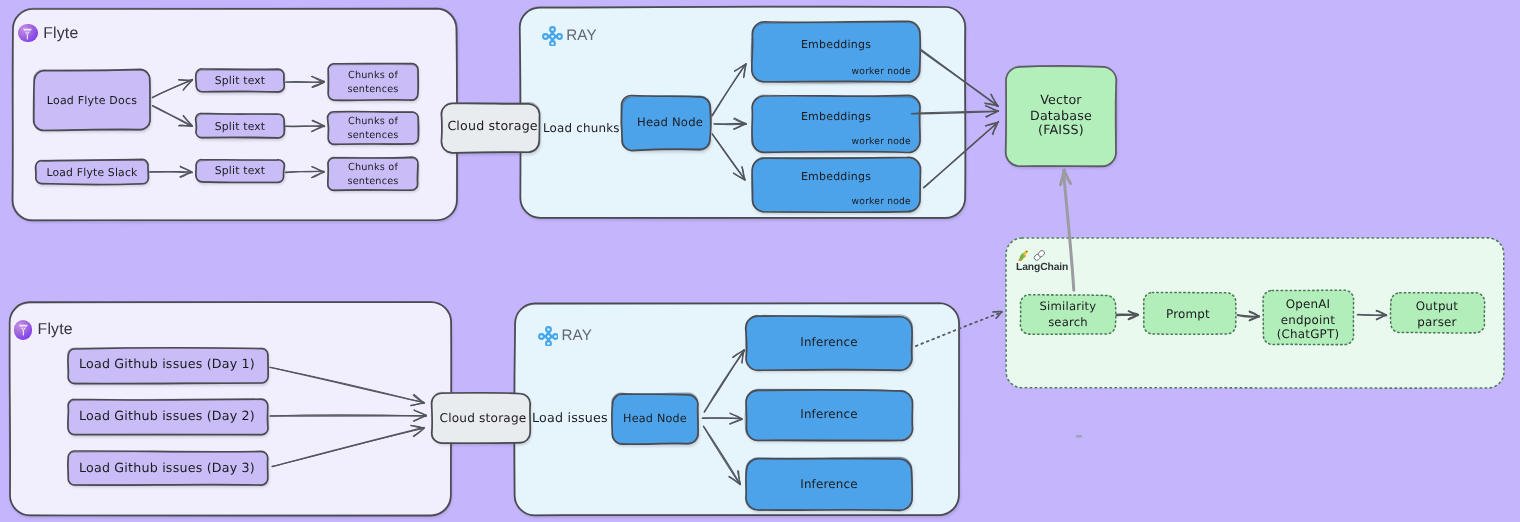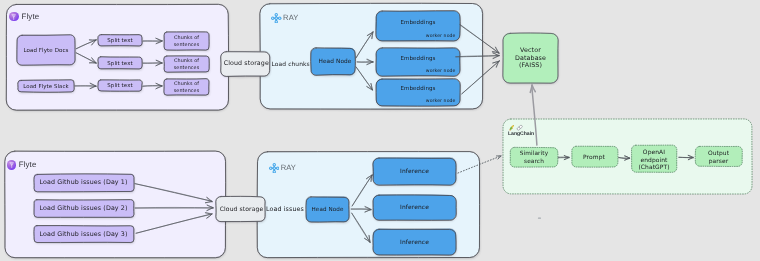--- a/index.html
+++ b/index.html
@@ -1,21 +1,21 @@
 <!DOCTYPE html>
 <html><head>
 <meta charset="utf-8">
 <title>RAG pipeline on Flyte, Ray and LangChain</title>
 <style>
   html,body{margin:0;padding:0;background:#ffffff;}
   body{width:760px;height:261px;overflow:hidden;
        font-family:"DejaVu Sans",sans-serif;
        -webkit-font-smoothing:antialiased;text-rendering:geometricPrecision;
        -webkit-font-feature-settings:normal;}
-  #stage{position:relative;width:760px;height:261px;background:#e5e5e5;}
+  #stage{position:relative;width:760px;height:261px;background:#c4b5fd;}
   #canvas{position:absolute;left:0;top:0;width:760px;height:261px;overflow:visible;}
   .lbl{position:absolute;white-space:pre;text-align:center;color:#1b1b1f;
        font-family:"DejaVu Sans",sans-serif;letter-spacing:.1px;
        display:flex;align-items:center;justify-content:center;
        pointer-events:none;}
   .lbl span{display:block;width:100%;}
   .grouplbl{position:absolute;display:flex;align-items:center;gap:4px;}
   .grouplbl .gtxt{font-size:9px;color:#2b2b31;letter-spacing:.1px;font-family:"Liberation Sans",sans-serif;line-height:1;}
   .flyte-mark{width:9.4px;height:9.4px;flex:0 0 auto;border-radius:50%;
       background:radial-gradient(circle at 32% 28%, #c98fe6 0%, #a46bdd 38%, #7c3ff0 78%, #6a21ef 100%);

